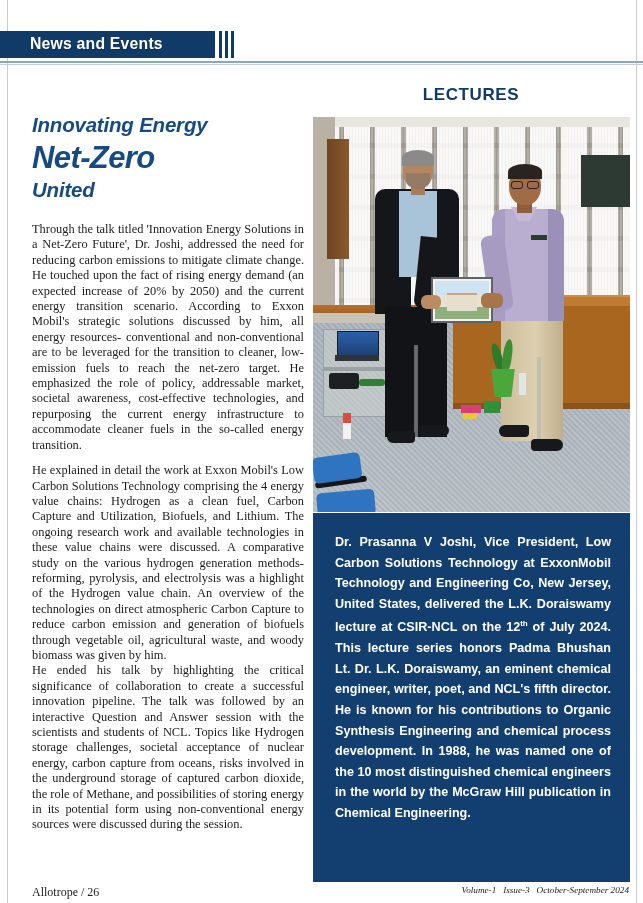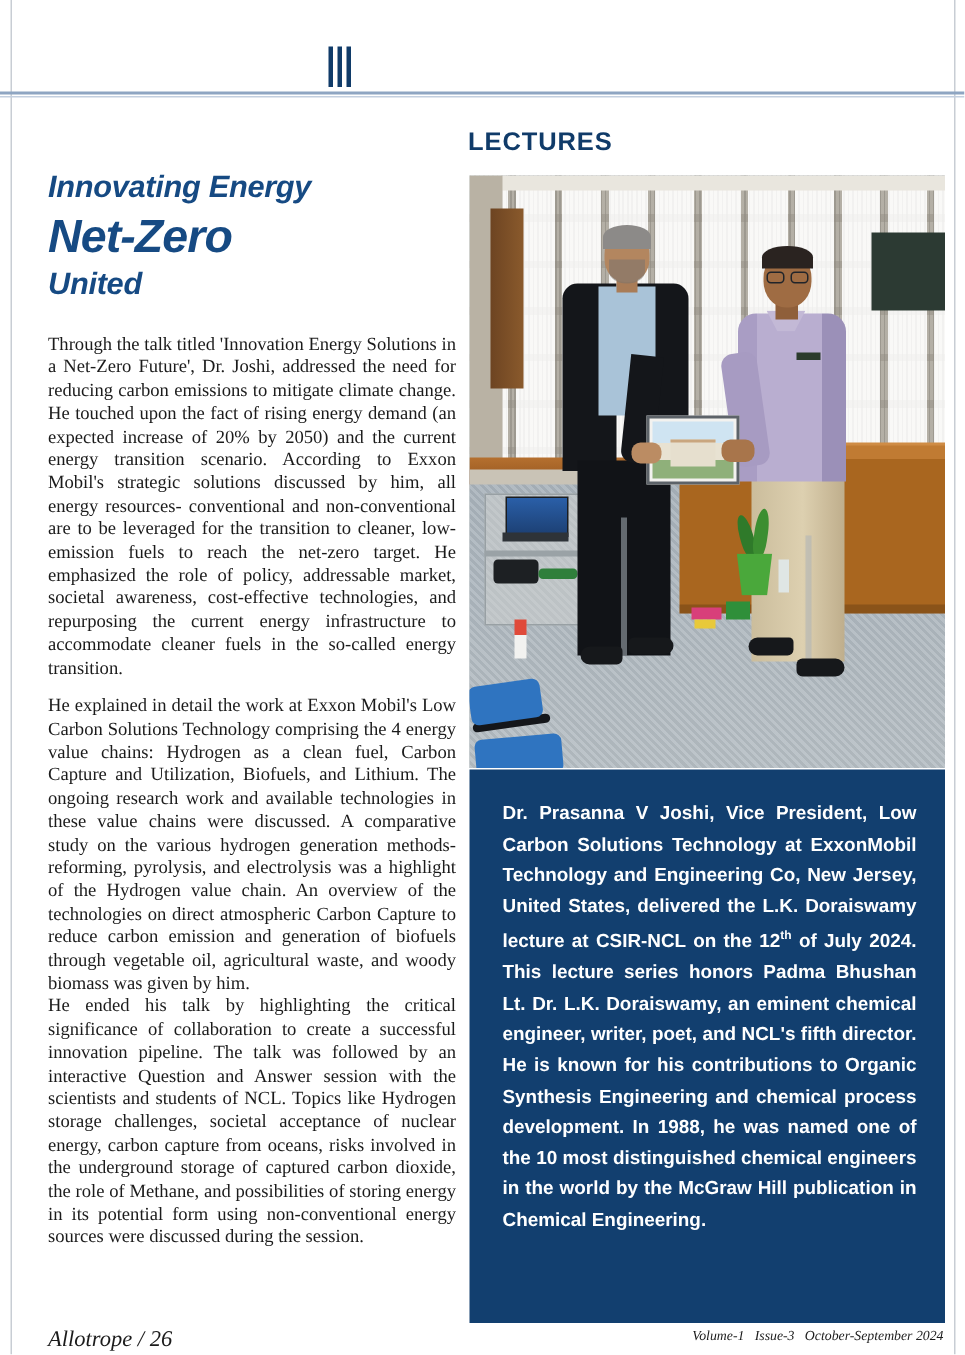--- a/index.html
+++ b/index.html
@@ -77,21 +77,21 @@
     left: 0; top: 64px;
     width: 643px; height: 1px;
     background: #c3cfdf;
   }
 
   
   #section-title {
     position: absolute;
     left: 312px; top: 85px;
     width: 318px;
-    text-align: left;
+    text-align: center;
     color: #103b69;
     font-family: "Liberation Sans", sans-serif;
     font-weight: bold;
     font-size: 17px;
     letter-spacing: 0.6px;
   }
 
   
   #left-col {
     position: absolute;
@@ -504,41 +504,43 @@
     text-justify: inter-word;
   }
   #caption-text sup { font-size: 8px; vertical-align: super; }
 
   
   #footer-left {
     position: absolute;
     left: 32px; top: 885px;
     color: #1b1b1b;
     font-family: "Liberation Serif", serif;
-    font-style: italic;
-    font-size: 15px;
+    font-size: 12px;
   }
   #footer-right {
     position: absolute;
     right: 14px; top: 885px;
     color: #1b1b1b;
     font-family: "Liberation Serif", serif;
     font-style: italic;
     font-size: 9.2px;
     white-space: pre;
   }
 </style>
 </head>
 <body>
 
 <div id="page">
 
   <div class="page-edge-left"></div>
   <div class="page-edge-right"></div>
 
+  <div id="masthead">
+    <div id="masthead-label">News and Events</div>
+  </div>
   <div class="mast-stripe s1"></div>
   <div class="mast-stripe s2"></div>
   <div class="mast-stripe s3"></div>
   <div id="mast-rule"></div>
   <div id="mast-rule-thin"></div>
 
   <div id="section-title">LECTURES</div>
 
   <div id="left-col">
     <div id="headline">

